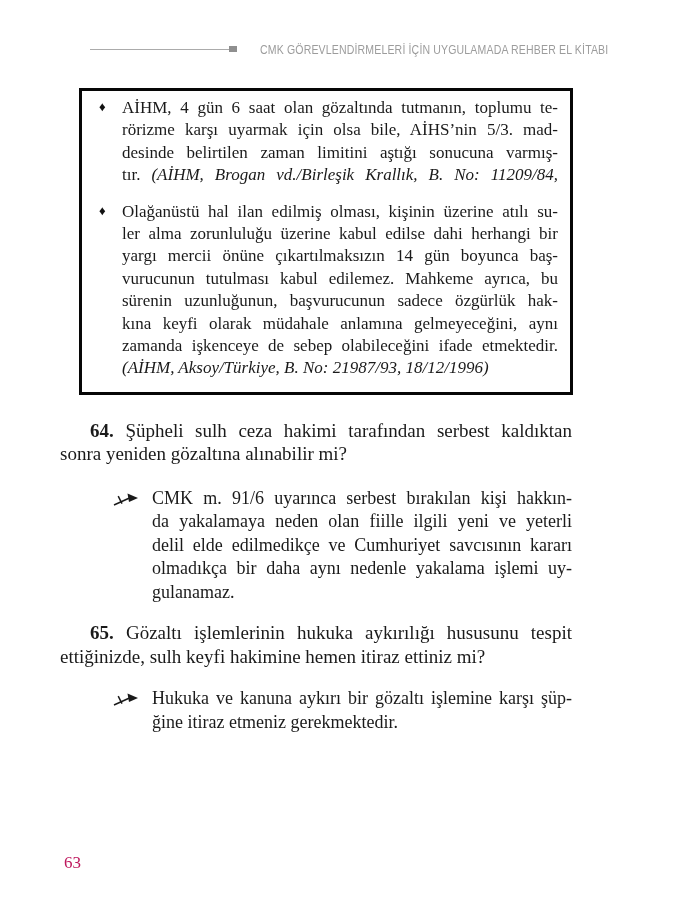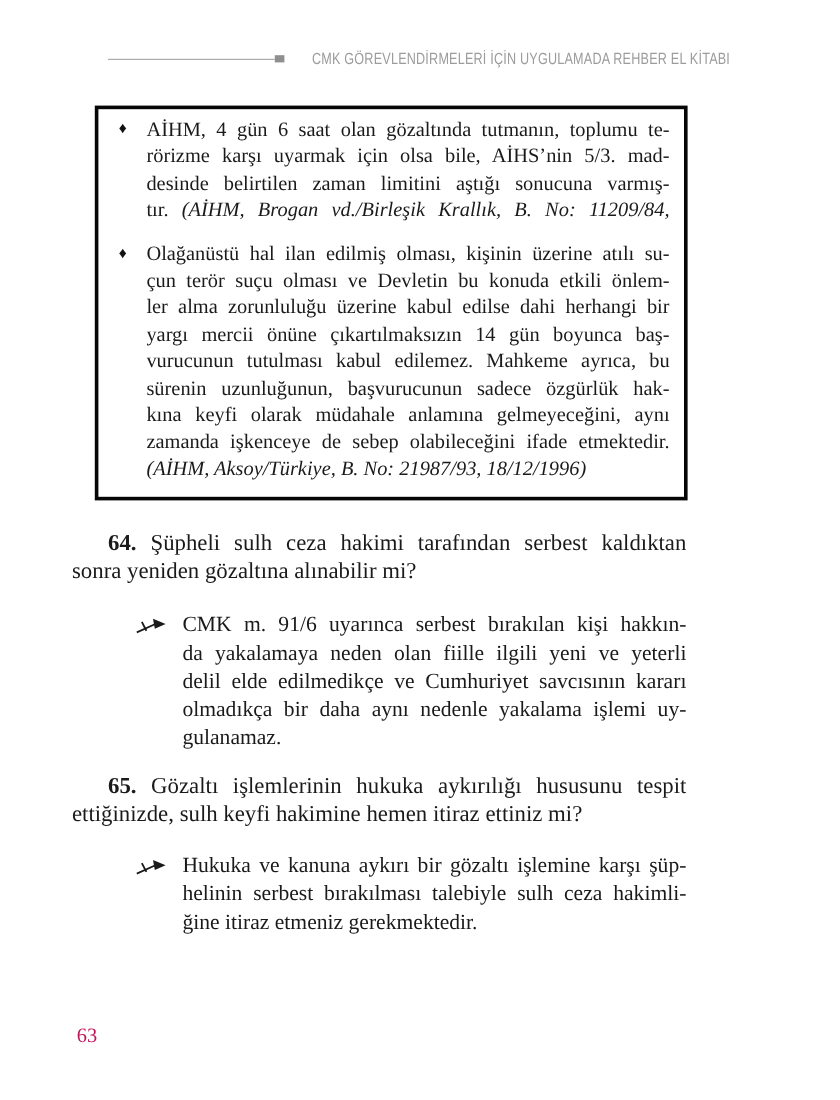--- a/index.html
+++ b/index.html
@@ -68,21 +68,20 @@
         <div class="note-item">
           <span class="bullet">♦</span>
           <div class="line"><span class="seg-r">AİHM, 4 gün 6 saat olan gözaltında tutmanın, toplumu te-</span></div>
           <div class="line"><span class="seg-r">rörizme karşı uyarmak için olsa bile, AİHS’nin 5/3. mad-</span></div>
           <div class="line"><span class="seg-r">desinde belirtilen zaman limitini aştığı sonucuna varmış-</span></div>
           <div class="line"><span class="seg-r">tır. </span><span class="seg-i">(AİHM, Brogan vd./Birleşik Krallık, B. No: 11209/84,</span></div>
         </div>
         <div class="note-item">
           <span class="bullet">♦</span>
           <div class="line"><span class="seg-r">Olağanüstü hal ilan edilmiş olması, kişinin üzerine atılı su-</span></div>
-          <div class="line"><span class="seg-r">çun terör suçu olması ve Devletin bu konuda etkili önlem-</span></div>
           <div class="line"><span class="seg-r">ler alma zorunluluğu üzerine kabul edilse dahi herhangi bir</span></div>
           <div class="line"><span class="seg-r">yargı mercii önüne çıkartılmaksızın 14 gün boyunca baş-</span></div>
           <div class="line"><span class="seg-r">vurucunun tutulması kabul edilemez. Mahkeme ayrıca, bu</span></div>
           <div class="line"><span class="seg-r">sürenin uzunluğunun, başvurucunun sadece özgürlük hak-</span></div>
           <div class="line"><span class="seg-r">kına keyfi olarak müdahale anlamına gelmeyeceğini, aynı</span></div>
           <div class="line"><span class="seg-r">zamanda işkenceye de sebep olabileceğini ifade etmektedir.</span></div>
           <div class="line last"><span class="seg-i">(AİHM, Aksoy/Türkiye, B. No: 21987/93, 18/12/1996)</span></div>
         </div>
       </div>
   </div>
@@ -108,21 +107,20 @@
         <div class="qline indent"><span class="seg-b">65.</span><span class="seg-r"> Gözaltı işlemlerinin hukuka aykırılığı hususunu tespit</span></div>
         <div class="qline last"><span class="seg-r">ettiğinizde, sulh keyfi hakimine hemen itiraz ettiniz mi?</span></div>
       </div>
       <div class="answer-item a65">
         <span class="arrow"><svg viewBox="0 0 26 15" width="26" height="15">
             <path d="M1 13 L17 5.8" stroke="#1a1a1a" stroke-width="1.5" fill="none"></path>
             <path d="M5.2 4.2 L9 11.6" stroke="#1a1a1a" stroke-width="1.5" fill="none"></path>
             <path d="M14.5 1.6 L25 6 L16 10 Z" fill="#1a1a1a"></path>
           </svg></span>
         <div class="qline"><span class="seg-r">Hukuka ve kanuna aykırı bir gözaltı işlemine karşı şüp-</span></div>
-        <div class="qline"><span class="seg-r">helinin serbest bırakılması talebiyle sulh ceza hakimli-</span></div>
         <div class="qline last"><span class="seg-r">ğine itiraz etmeniz gerekmektedir.</span></div>
       </div>
     </div>
 
 </div>
 
 <div class="footer">
   <span>63</span>
 </div>
 

